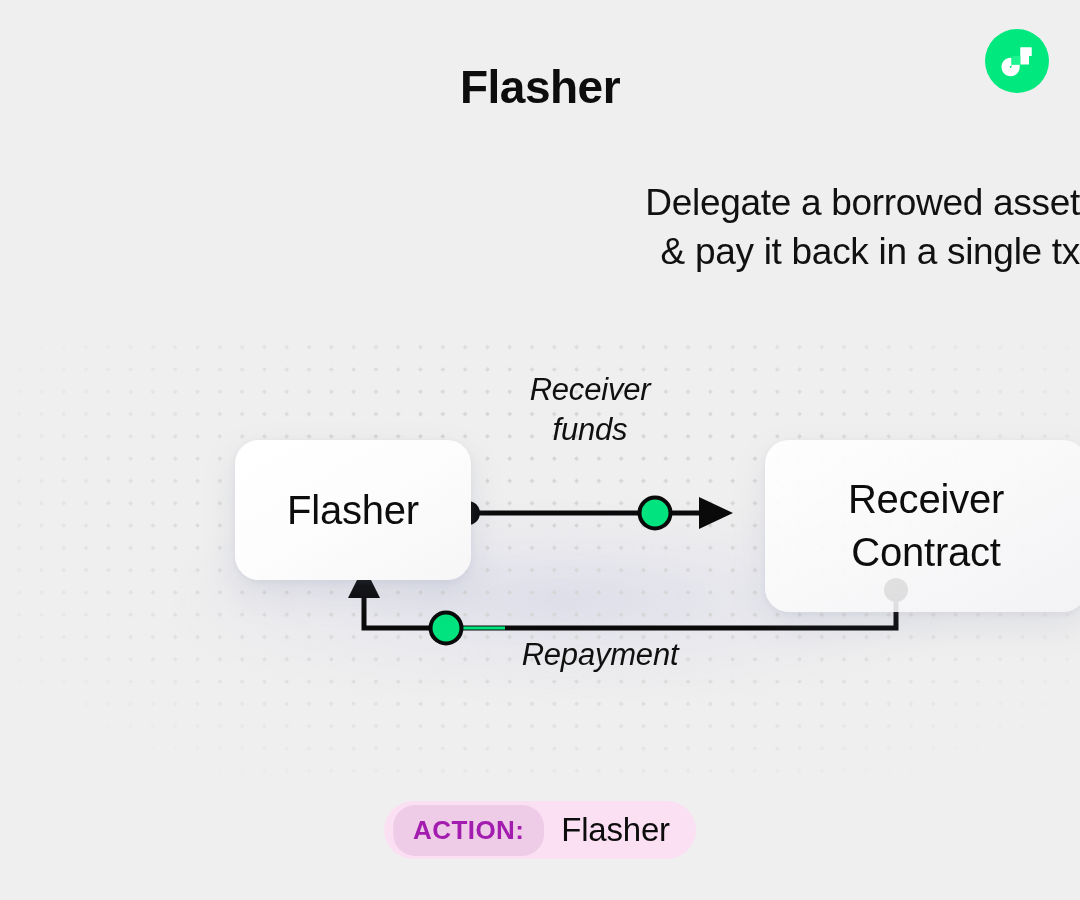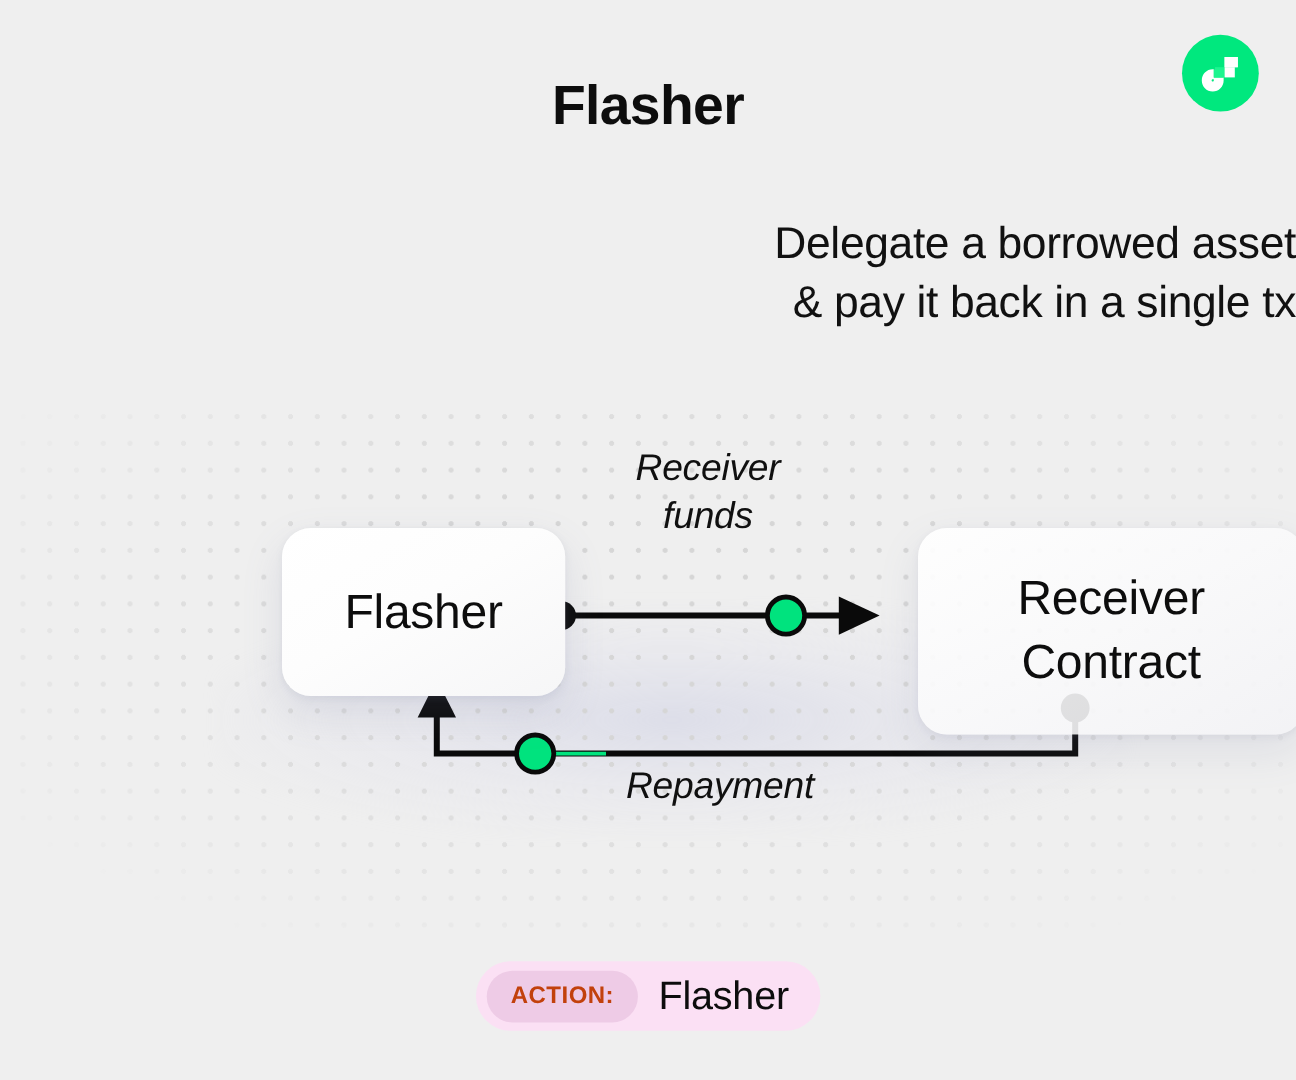--- a/index.html
+++ b/index.html
@@ -172,22 +172,22 @@
     padding: 0 26px 0 9px;
     border-radius: 29px;
     background: #fbe0f4;
     display: flex;
     align-items: center;
     gap: 17px;
   }
 
   #action-badge-key {
     background: #eecbe6;
-    color: #c2410c;
-    font-size: 20px;
+    color: #a21caf;
+    font-size: 26px;
     font-weight: 700;
     letter-spacing: 0.4px;
     padding: 10px 20px;
     border-radius: 22px;
   }
 
   #action-badge-value {
     font-size: 33px;
     font-weight: 400;
     color: #0d0d0d;

